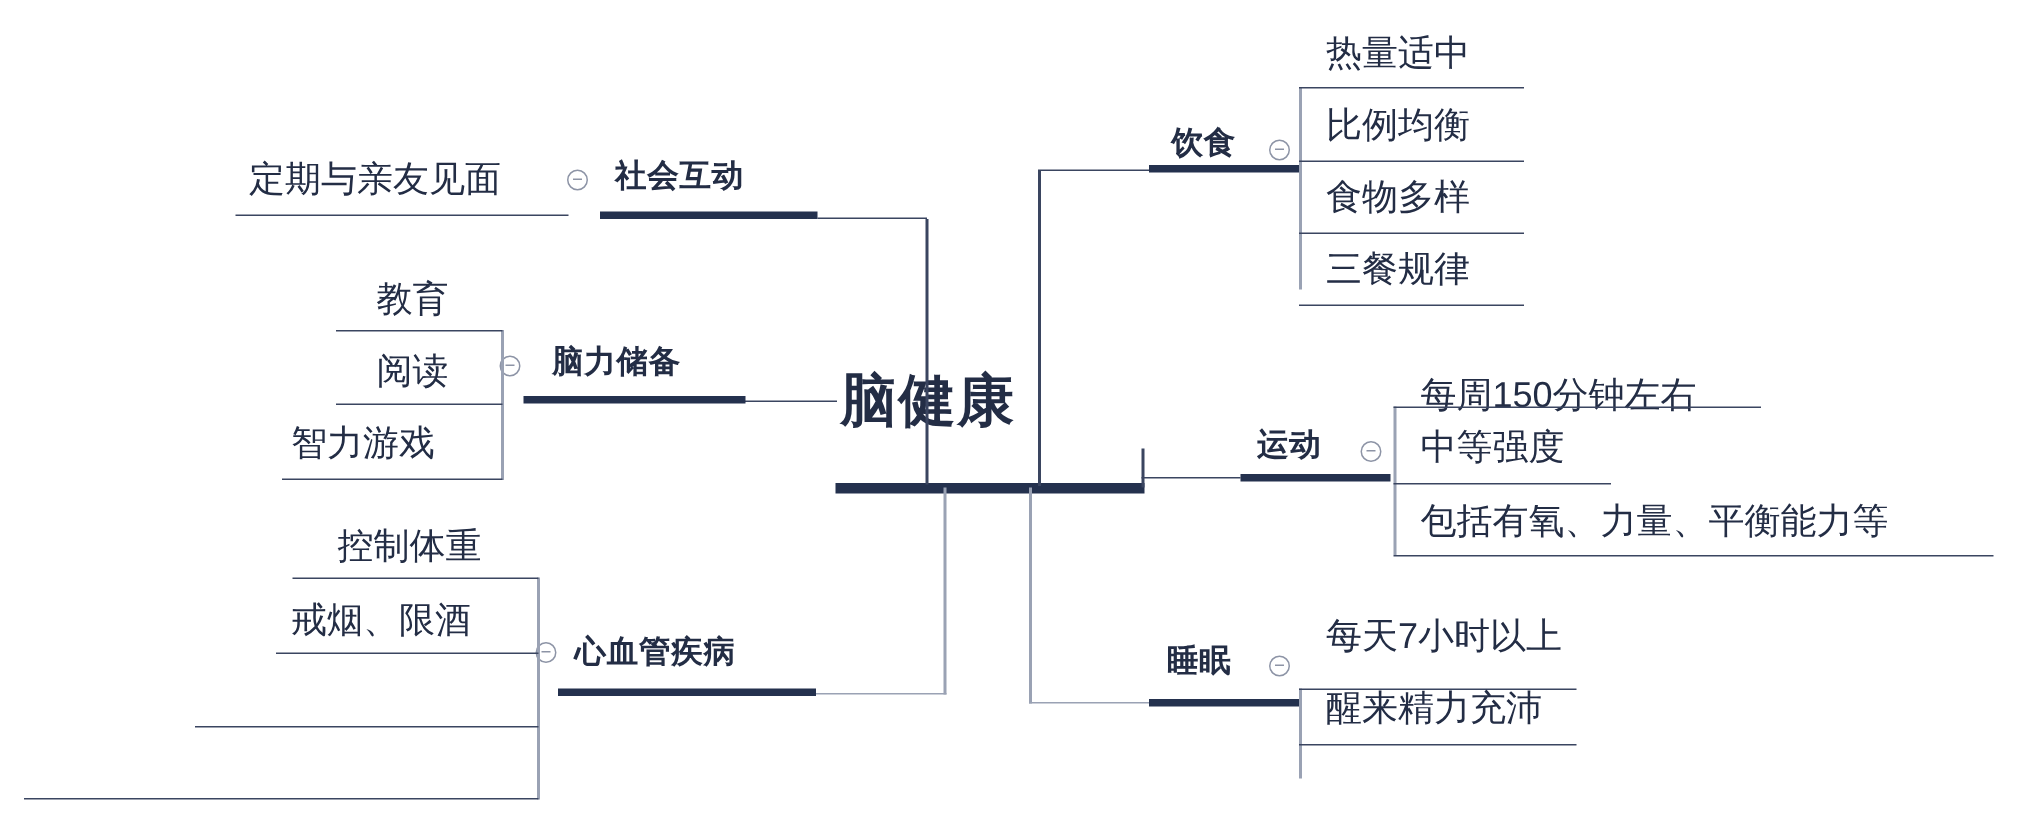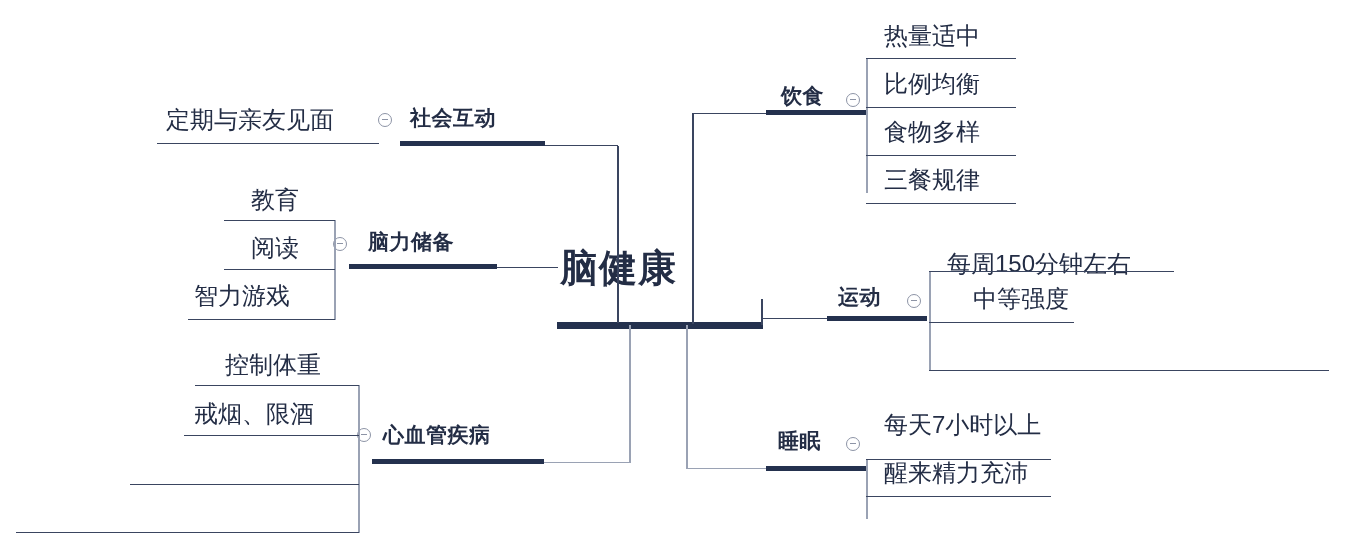--- a/index.html
+++ b/index.html
@@ -163,23 +163,24 @@
 
   <div class="node branch-label" style="left:838px; top:288px;font-family:Liberation Mono, monospace;">运动</div>
   <div class="bar bar-branch" style="left:827px; top:316px; width:100px;"></div>
   <div class="toggle" style="left:907px; top:294px;"></div>
 
   <div class="line line-v" style="left:929px; top:271px; height:99px;"></div>
 
   <div class="node leaf-label" style="left:947px; top:239px;margin-top:13px;">每周150分钟左右</div>
   <div class="bar bar-leaf" style="left:929px; top:271px; width:245px;"></div>
 
-  <div class="node leaf-label" style="left:947px; top:287px;margin-left:26px;">中等强度</div>
+  <div class="node leaf-label" style="left:947px; top:287px;">中等强度</div>
   <div class="bar bar-leaf" style="left:929px; top:322px; width:145px;"></div>
 
+  <div class="node leaf-label" style="left:947px; top:336px;">包括有氧、力量、平衡能力等</div>
   <div class="bar bar-leaf" style="left:929px; top:370px; width:400px;"></div>
 
   <div class="node branch-label" style="left:778px; top:430px;">睡眠</div>
   <div class="bar bar-branch" style="left:766px; top:466px; width:100px;"></div>
   <div class="toggle" style="left:846px; top:437px;"></div>
 
   <div class="line line-v" style="left:866px; top:459px; height:60px;"></div>
 
   <div class="node leaf-label" style="left:884px; top:413px;">每天7小时以上</div>
   <div class="bar bar-leaf" style="left:866px; top:459px; width:185px;"></div>

